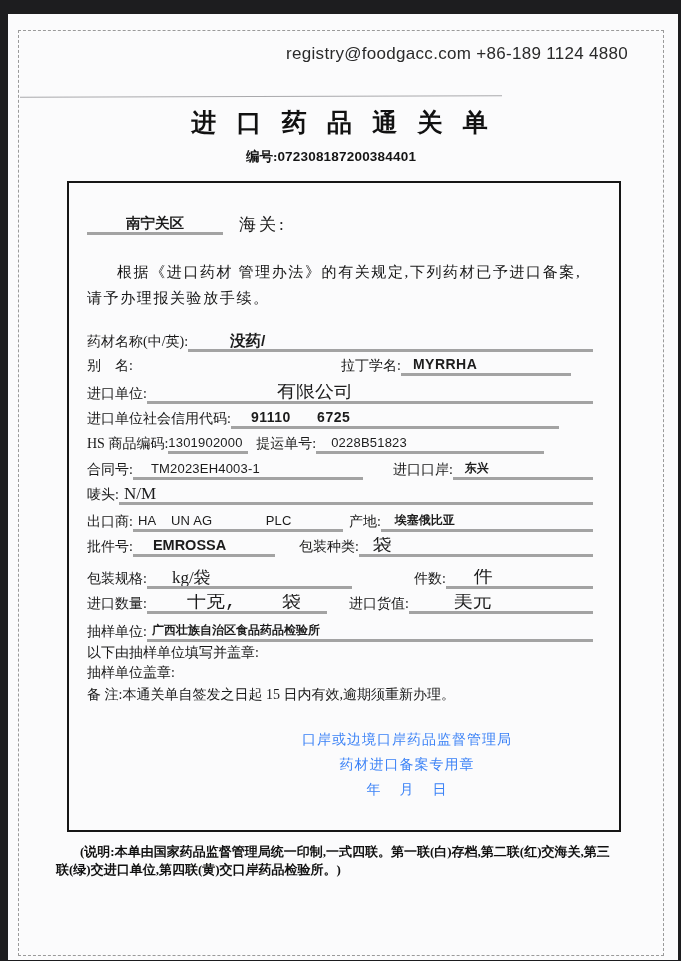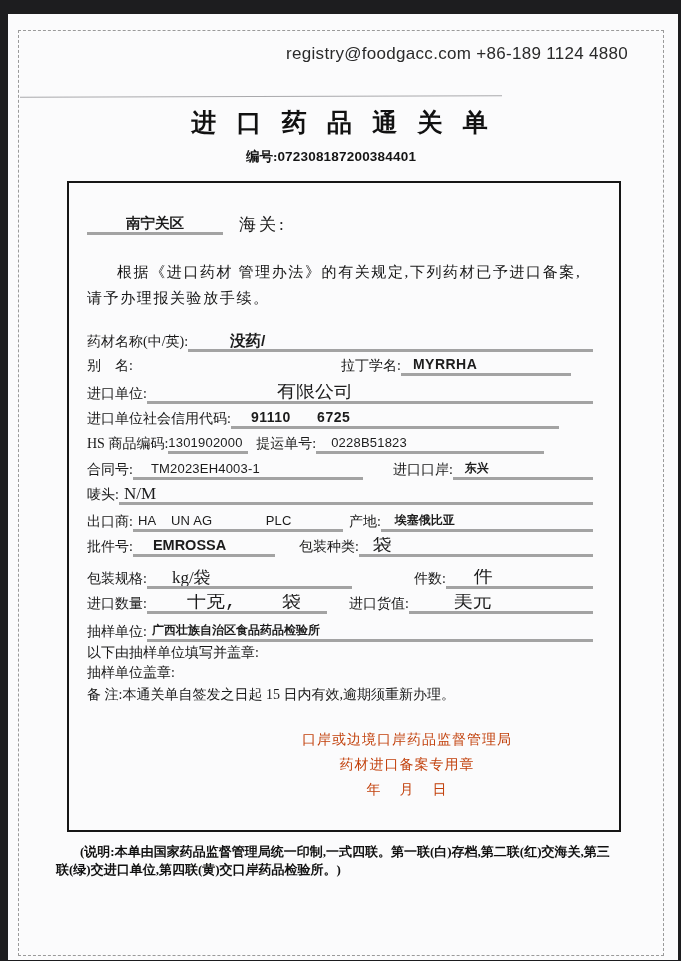--- a/index.html
+++ b/index.html
@@ -25,21 +25,21 @@
   .v-num { font-size:13px; letter-spacing:.2px; }
   .v-agent { font-size:14px; font-weight:bold; }
   .v-smallbold { font-size:12px; font-weight:bold; }
   .v-serif13 { font-size:17px; }
   .v-appr { font-size:14.5px; font-weight:600; }
   .customs-row { margin-top:28px; height:24px; }
   .customs-row .fill { width:136px; justify-content:center; }
   .customs-row .lbl { font-size:17px; letter-spacing:3px; margin-left:16px; }
   .v-region { font-size:14.5px; font-weight:bold; }
   .intro { margin-top:24px; font-size:15px; line-height:26px; letter-spacing:1.6px; text-indent:2em; color:#161616; width:506px; }
-  .sig-block { margin:22px 64px 0 auto; width:244px; text-align:center; font-size:14px; line-height:25px; letter-spacing:1px; color:#c2410c; }
+  .sig-block { margin:22px 64px 0 auto; width:244px; text-align:center; font-size:14px; line-height:25px; letter-spacing:1px; color:#3b82f6; }
   .footer { margin:11px 0 0 48px; width:566px; font-size:13px; font-weight:bold; line-height:17.5px; text-indent:24px; color:#101010; }
   .plain-row { display:flex; height:20px; white-space:pre; }
   
   .mt19{margin-top:19px}.mt2{margin-top:2px}.mt3{margin-top:3px}.mt4{margin-top:4px}
   .mt5{margin-top:5px}.mt6{margin-top:6px}.mt10{margin-top:10px}.mt1{margin-top:1px}.mt0{margin-top:0}
   .pl42{padding-left:42px}.pl130{padding-left:130px}.pl20{padding-left:20px}.pl52{padding-left:52px}
   .pl15{padding-left:15px}.pl18{padding-left:18px}.pl12{padding-left:12px}.pl5{padding-left:5px}
   .pl14{padding-left:14px}.pl28{padding-left:28px}.pl25{padding-left:25px}.pl40{padding-left:40px}.pl45{padding-left:45px}
   .w254{width:254px}.w170{width:170px}.w328{width:328px}.w80{width:80px}.w228{width:228px}
   .w230{width:230px}.w210{width:210px}.w142{width:142px}.w205{width:205px}.w180{width:180px}

